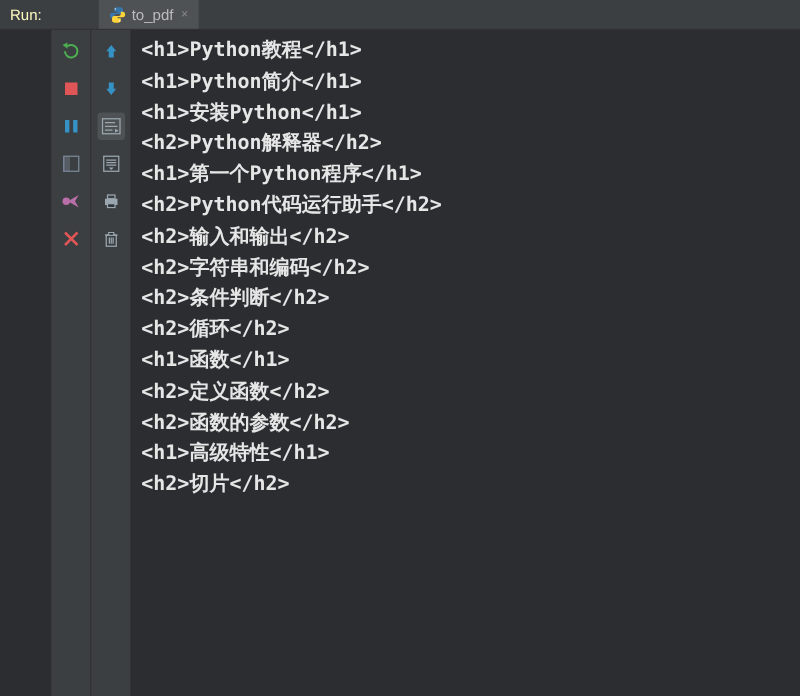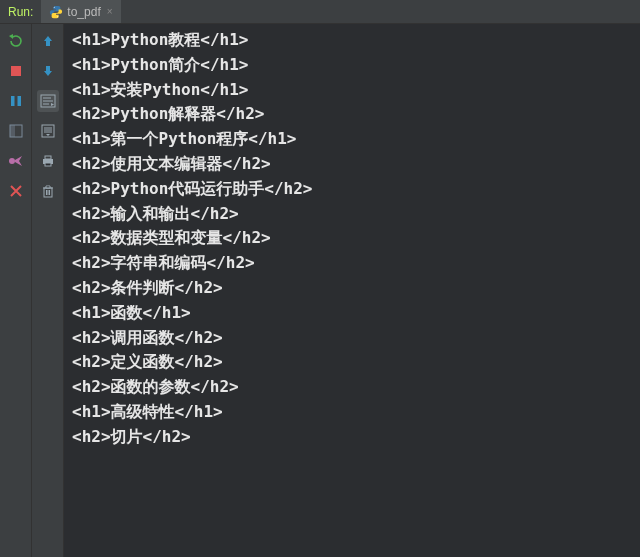--- a/index.html
+++ b/index.html
@@ -14,44 +14,46 @@
 .tab-bar {
   height: 24px;
   background: #3c3f41;
   display: flex;
   align-items: center;
   border-bottom: 1px solid #323232;
   font-size: 12px;
 }
 .run-label {
   padding: 0 8px;
-  color: #bef264;
+  color: #fef9c3;
 }
 .tab {
   display: flex;
   align-items: center;
   padding: 0 8px;
   height: 100%;
   background: #4e5254;
   color: #bbbbbb;
   cursor: pointer;
+  margin-left: 38px;
 }
 .tab-icon {
   width: 14px;
   height: 14px;
   margin-right: 4px;
 }
 .tab-close {
   margin-left: 6px;
   color: #888;
   font-size: 10px;
 }
 .main {
   display: flex;
   height: calc(100% - 24px);
+  margin-left: 41px;
 }
 .toolbar {
   width: 32px;
   background: #3c3f41;
   display: flex;
   flex-direction: column;
   align-items: center;
   padding-top: 6px;
   gap: 8px;
   border-right: 1px solid #323232;
@@ -190,26 +192,24 @@
       </svg>
     </div>
   </div>
 
   <div class="console" id="console">
       <div class="console-line">&lt;h1&gt;Python教程&lt;/h1&gt;</div>
       <div class="console-line">&lt;h1&gt;Python简介&lt;/h1&gt;</div>
       <div class="console-line">&lt;h1&gt;安装Python&lt;/h1&gt;</div>
       <div class="console-line">&lt;h2&gt;Python解释器&lt;/h2&gt;</div>
       <div class="console-line">&lt;h1&gt;第一个Python程序&lt;/h1&gt;</div>
-      <div class="console-line">&lt;h2&gt;使用文本编辑器&lt;/h2&gt;</div>
       <div class="console-line">&lt;h2&gt;Python代码运行助手&lt;/h2&gt;</div>
       <div class="console-line">&lt;h2&gt;输入和输出&lt;/h2&gt;</div>
-      <div class="console-line">&lt;h2&gt;数据类型和变量&lt;/h2&gt;</div>
       <div class="console-line">&lt;h2&gt;字符串和编码&lt;/h2&gt;</div>
       <div class="console-line">&lt;h2&gt;条件判断&lt;/h2&gt;</div>
+      <div class="console-line">&lt;h2&gt;循环&lt;/h2&gt;</div>
       <div class="console-line">&lt;h1&gt;函数&lt;/h1&gt;</div>
-      <div class="console-line">&lt;h2&gt;调用函数&lt;/h2&gt;</div>
       <div class="console-line">&lt;h2&gt;定义函数&lt;/h2&gt;</div>
       <div class="console-line">&lt;h2&gt;函数的参数&lt;/h2&gt;</div>
       <div class="console-line">&lt;h1&gt;高级特性&lt;/h1&gt;</div>
       <div class="console-line">&lt;h2&gt;切片&lt;/h2&gt;</div>
     </div>
 </div>
 
 </body></html>

